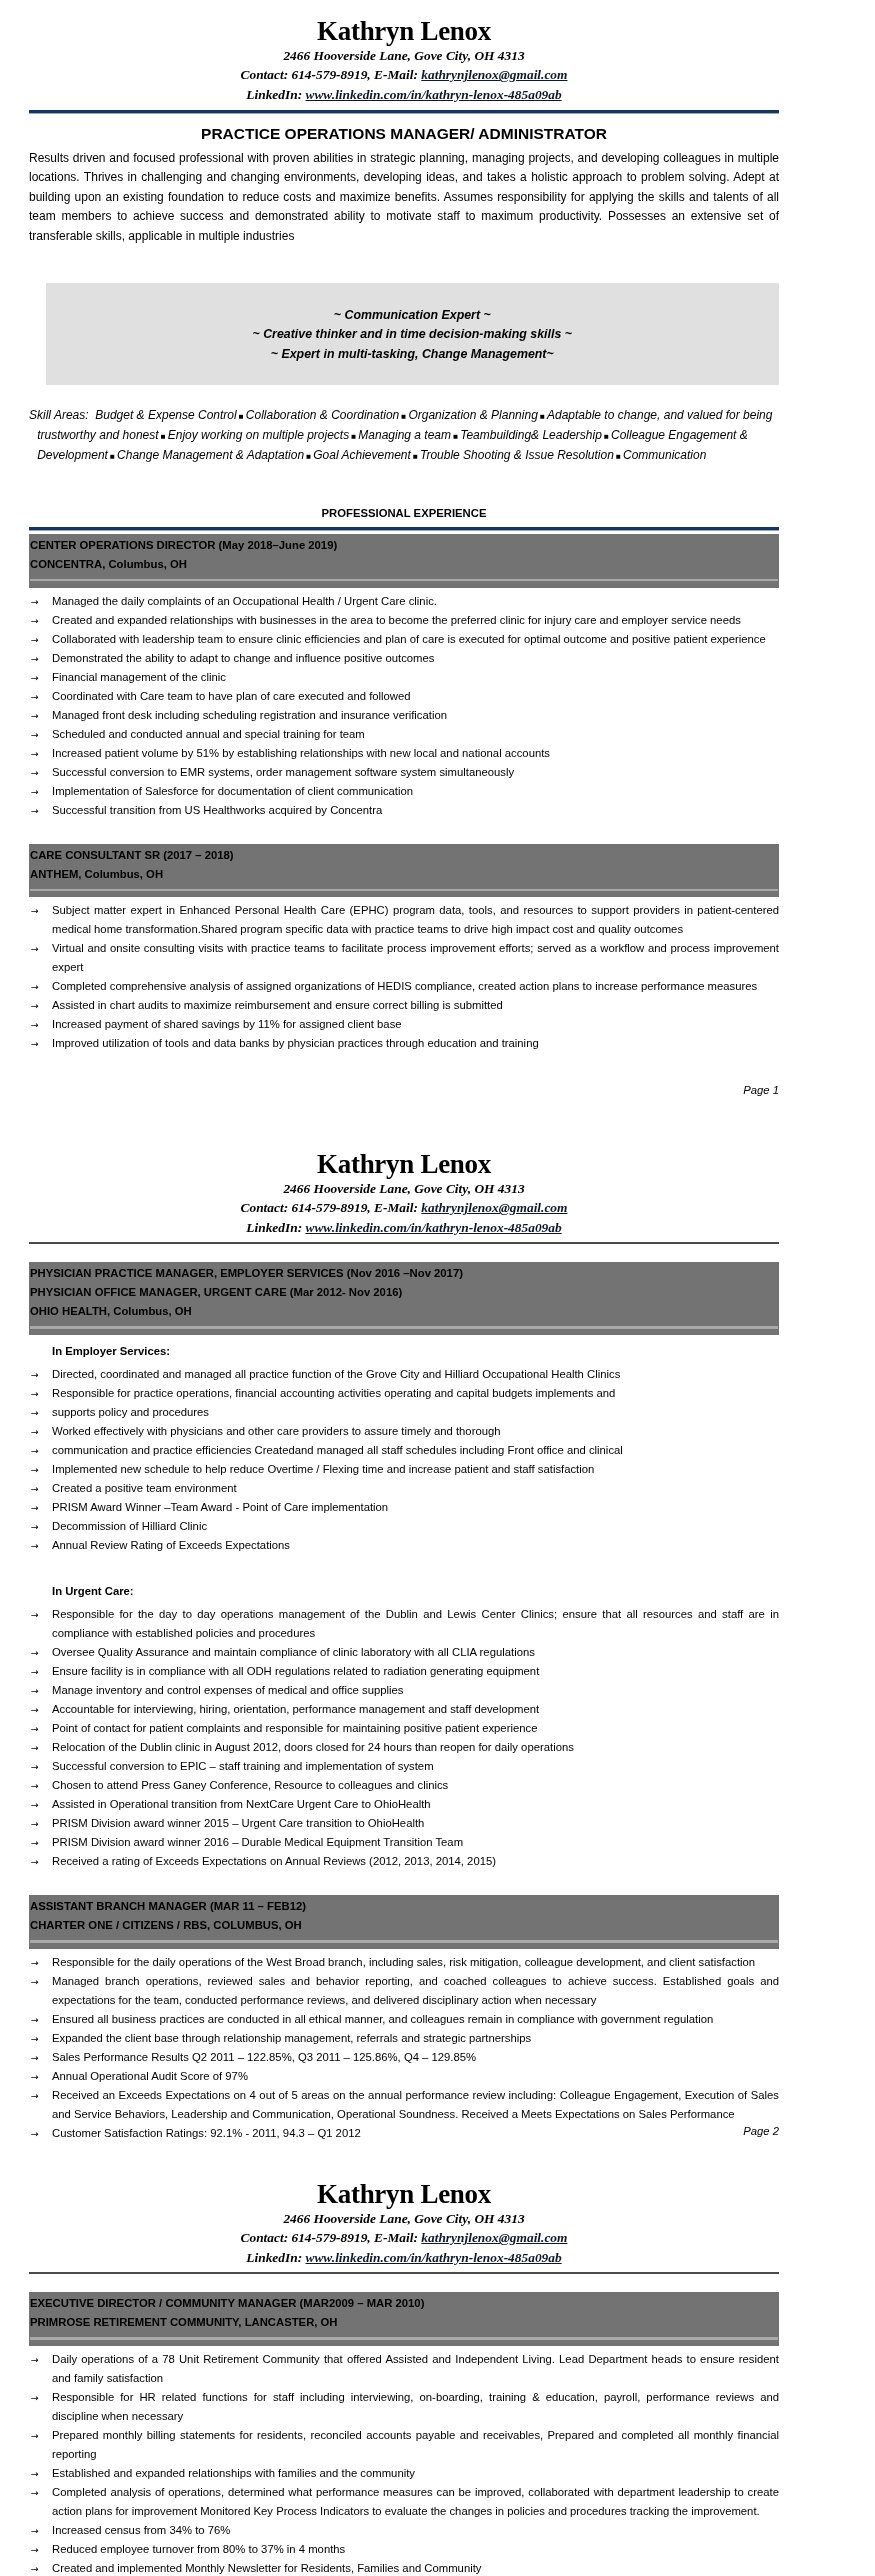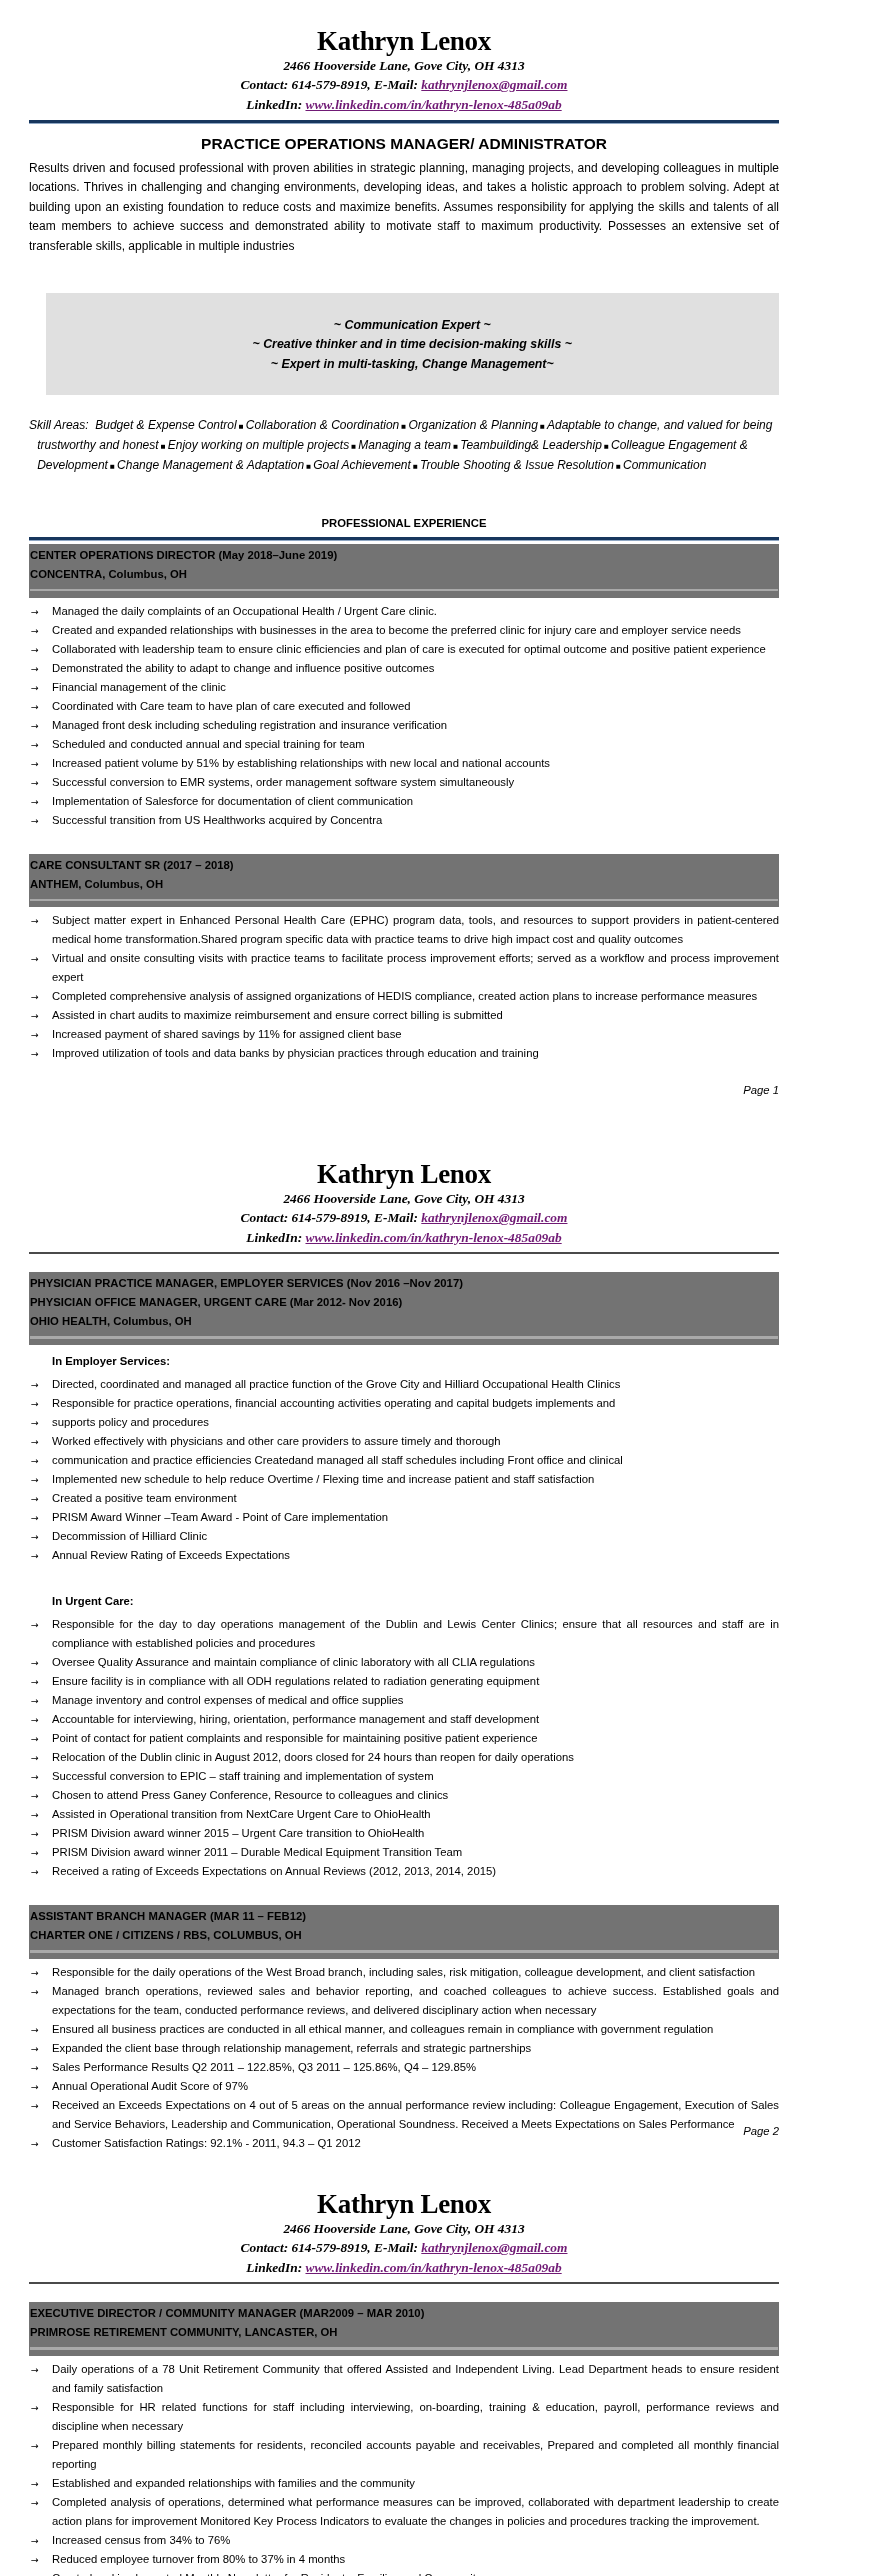--- a/index.html
+++ b/index.html
@@ -1,25 +1,25 @@
 <!DOCTYPE html>
 <html style="font-size:8.2px"><head>
 <meta charset="utf-8">
 <style>
   html, body { margin: 0; padding: 0; background: #ffffff; }
   body { width: 876px; color: #000; font-family: "Liberation Sans", sans-serif; }
-  .page { position: relative; width: 808px; box-sizing: border-box; padding: 16px 29px; }
+  .page { position: relative; width: 808px; box-sizing: border-box; padding: 6px 29px; }
   .page1 { height: 1133px; }
   .page2 { height: 1030px; }
   .page3 { height: 1236px; }
 
   .hdr { text-align: center; font-family: "Liberation Serif", serif; font-weight: bold; }
   .hdr .name { font-size: 27px; line-height: 1.05; padding-top: 11.3px; letter-spacing: -0.3px; }
   .hdr .line { font-size: 13.4px; line-height: 19.6px; font-style: italic; }
-  .hdr a { color: #701a75; text-decoration: underline; }
+  .hdr a { color: #0f172a; text-decoration: underline; }
   .rule-blue { height: 3.6px; background: #17365d; margin: 5.2px 0 0 0; border-bottom: 0.5px solid #8fa7c4; }
   .rule-gray { height: 2.1px; background: #4a4a4a; margin: 4.1px 0 0 0; }
 
   .title { text-align: center; font-weight: bold; font-size: 15.5px; margin-top: 10.3px; }
   .summary { font-size: 12px; line-height: 19.6px; text-align: justify; margin-top: 6.2px; }
 
   .banner { margin: 36px 0 0 16.5px; background: #e0e0e0; padding: 23px 0 20.6px; text-align: center;
             font-style: italic; font-weight: bold; font-size: 12.4px; line-height: 19.6px; }
 
   .skills { font-style: italic; font-size: 12px; line-height: 19px; margin-top: 20.6px;
@@ -144,21 +144,21 @@
         <li><span class="arrow">→</span><span>Oversee Quality Assurance and maintain compliance of clinic laboratory with all CLIA regulations</span></li>
         <li><span class="arrow">→</span><span>Ensure facility is in compliance with all ODH regulations related to radiation generating equipment</span></li>
         <li><span class="arrow">→</span><span>Manage inventory and control expenses of medical and office supplies</span></li>
         <li><span class="arrow">→</span><span>Accountable for interviewing, hiring, orientation, performance management and staff development</span></li>
         <li><span class="arrow">→</span><span>Point of contact for patient complaints and responsible for maintaining positive patient experience</span></li>
         <li><span class="arrow">→</span><span>Relocation of the Dublin clinic in August 2012, doors closed for 24 hours than reopen for daily operations</span></li>
         <li><span class="arrow">→</span><span>Successful conversion to EPIC – staff training and implementation of system</span></li>
         <li><span class="arrow">→</span><span>Chosen to attend Press Ganey Conference, Resource to colleagues and clinics</span></li>
         <li><span class="arrow">→</span><span>Assisted in Operational transition from NextCare Urgent Care to OhioHealth</span></li>
         <li><span class="arrow">→</span><span>PRISM Division award winner 2015 – Urgent Care transition to OhioHealth</span></li>
-        <li><span class="arrow">→</span><span>PRISM Division award winner 2011 – Durable Medical Equipment Transition Team</span></li>
+        <li><span class="arrow">→</span><span>PRISM Division award winner 2016 – Durable Medical Equipment Transition Team</span></li>
         <li><span class="arrow">→</span><span>Received a rating of Exceeds Expectations on Annual Reviews (2012, 2013, 2014, 2015)</span></li>
       </ul>
     </div>
   <div class="job-slot spaced">
       <div class="job job-spaced">
         <div class="jl">ASSISTANT BRANCH MANAGER (MAR 11 – FEB12)</div>
         <div class="jl">CHARTER ONE / CITIZENS / RBS, COLUMBUS, OH</div>
         <div class="jrule"></div>
       </div>
       <ul class="b">

